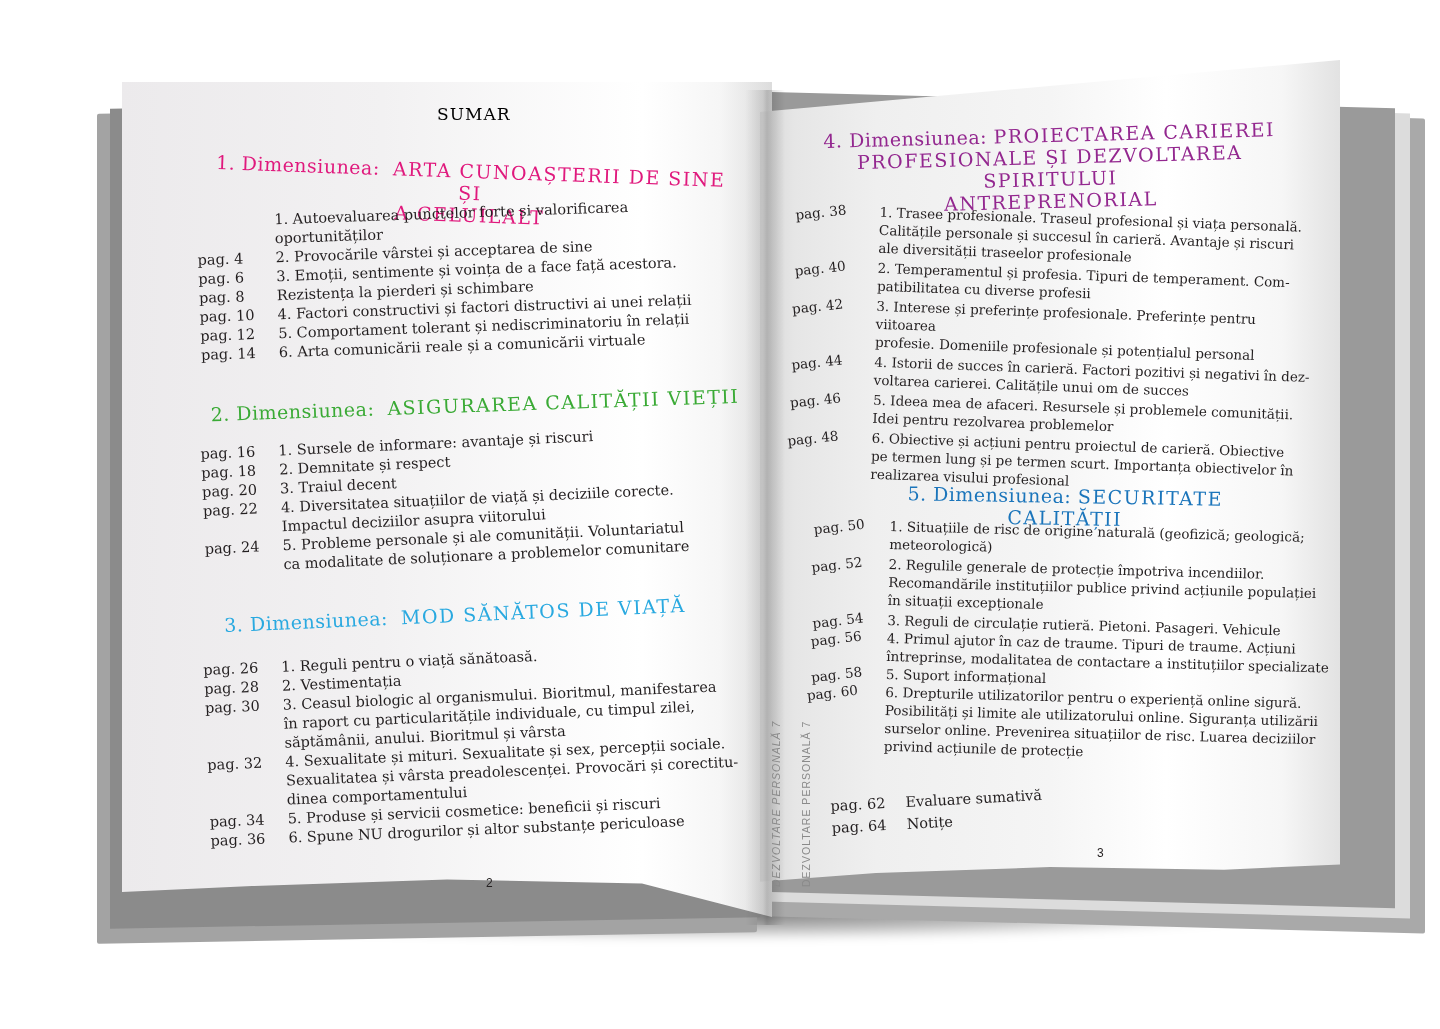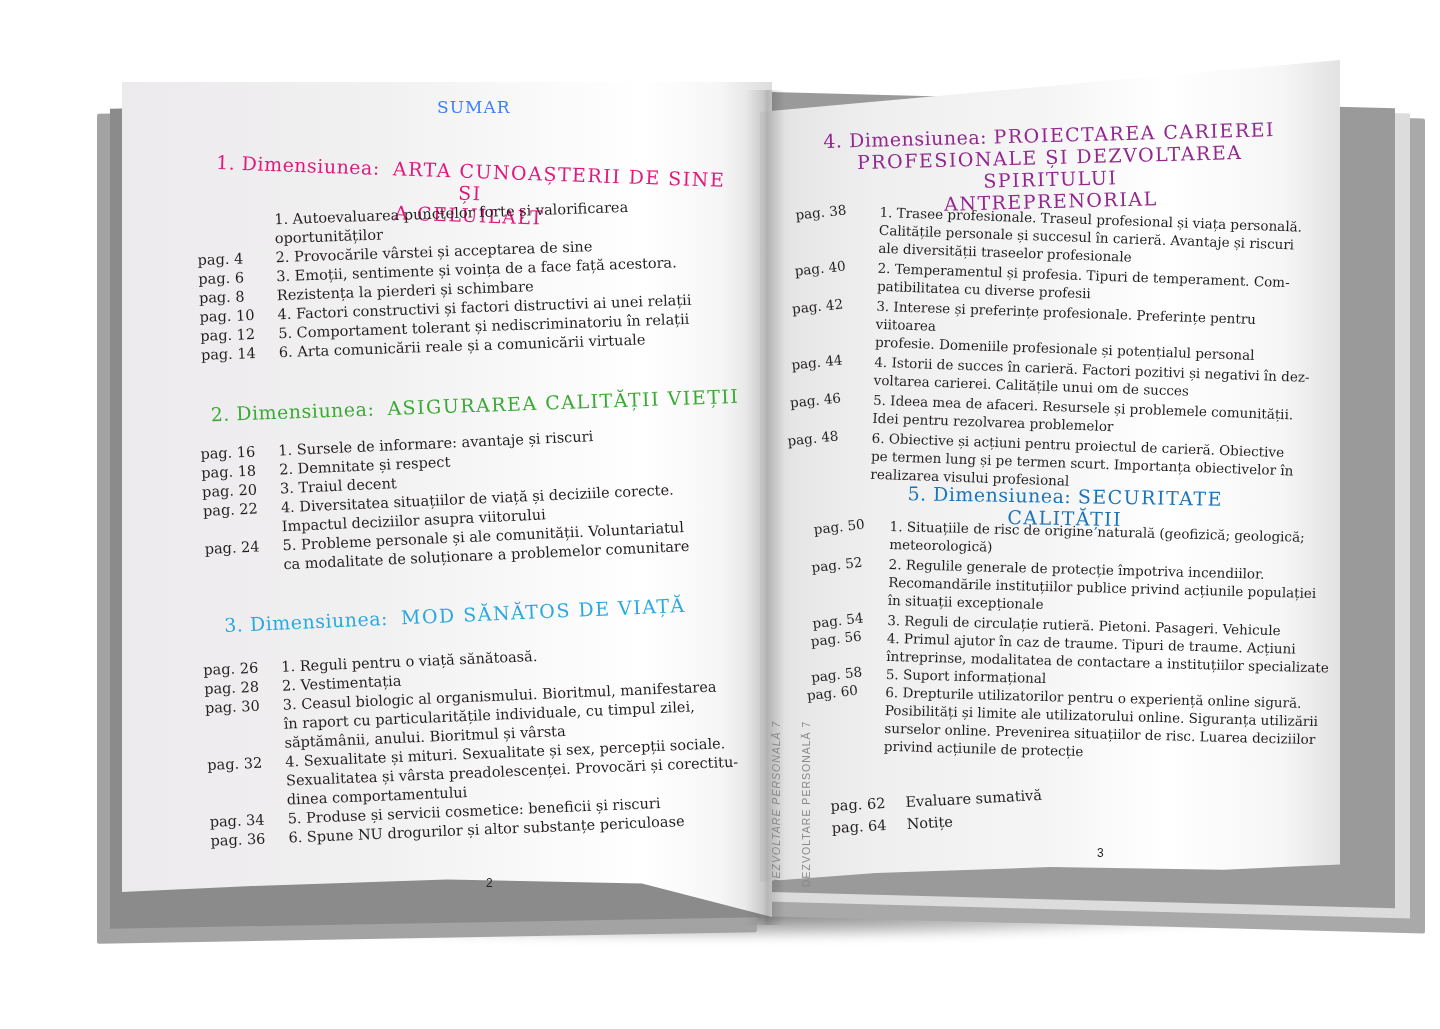--- a/index.html
+++ b/index.html
@@ -51,22 +51,22 @@
     left:760px; top:60px; width:580px; height:865px;
     background: linear-gradient(90deg, #d6d6d6 0%, #e6e6e6 6%, #efefef 20%, #f5f5f5 50%, #ffffff 70%, #f6f6f6 90%, #e2e2e2 100%);
     clip-path: polygon(0 6%, 100% 0, 100% 93%, 80% 93.6%, 50% 93.3%, 20% 94%, 0 95%);
   }
   .gutter {
     position:absolute; left:745px; top:90px; width:40px; height:835px;
     background: linear-gradient(90deg, rgba(0,0,0,0) 0%, rgba(0,0,0,0.10) 45%, rgba(0,0,0,0.18) 55%, rgba(0,0,0,0) 100%);
   }
 
   .sumar {
-    position:absolute; left:437px; top:97px; font-size:17px; letter-spacing:1px;
-    font-family: "DejaVu Serif", serif; color:#3b82f6;
+    position:absolute; left:437px; top:104px; font-size:17px; letter-spacing:1px;
+    font-family: "DejaVu Serif", serif; color:#000000;
   }
 
   .section-title {
     position:absolute; font-family:"DejaVu Serif", serif; font-size:19px; line-height:22px;
     text-align:center; letter-spacing:0.5px;
   }
   .section-title .caps { letter-spacing:1.5px; }
 
   .toc {
     position:absolute; font-size:14.5px; line-height:19px;

